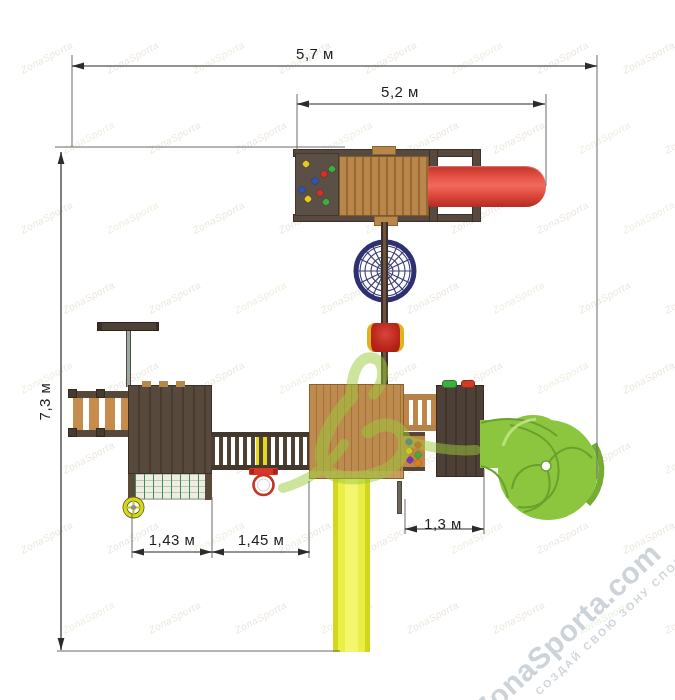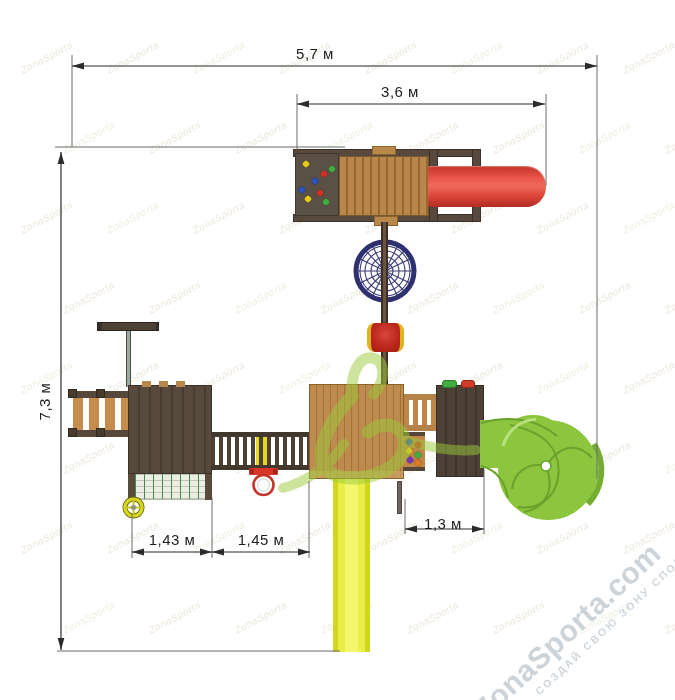--- a/index.html
+++ b/index.html
@@ -307,21 +307,21 @@
       </g>
       <g>
         <line x1="405" y1="529" x2="484" y2="529"></line>
         <polygon points="405,529 417,525.6 417,532.4" stroke="none"></polygon>
         <polygon points="484,529 472,525.6 472,532.4" stroke="none"></polygon>
       </g>
     </g>
   </svg>
 
   <div class="dim-label" style="left:280px;top:45px;z-index:5;">5,7 м</div>
-  <div class="dim-label" style="left:365px;top:83px;z-index:5;">3,6 м</div>
+  <div class="dim-label" style="left:365px;top:83px;z-index:5;">5,2 м</div>
   <div class="dim-label vert" style="left:9px;top:393px;z-index:5;">7,3 м</div>
   <div class="dim-label" style="left:137px;top:531px;z-index:5;">1,43 м</div>
   <div class="dim-label" style="left:226px;top:531px;z-index:5;">1,45 м</div>
   <div class="dim-label" style="left:408px;top:515px;z-index:5;">1,3 м</div>
 
   <div class="brand-box" style="z-index:6;">
     <div class="brand-main">ZonaSporta.com</div>
     <div class="brand-slogan">СОЗДАЙ СВОЮ ЗОНУ СПОРТА</div>
   </div>
 

